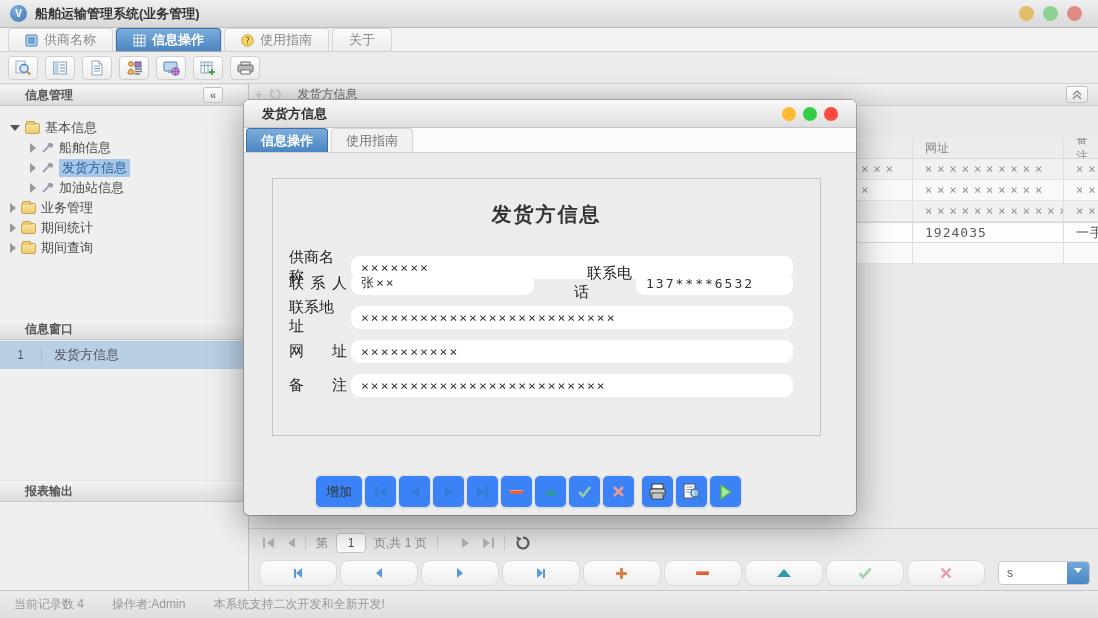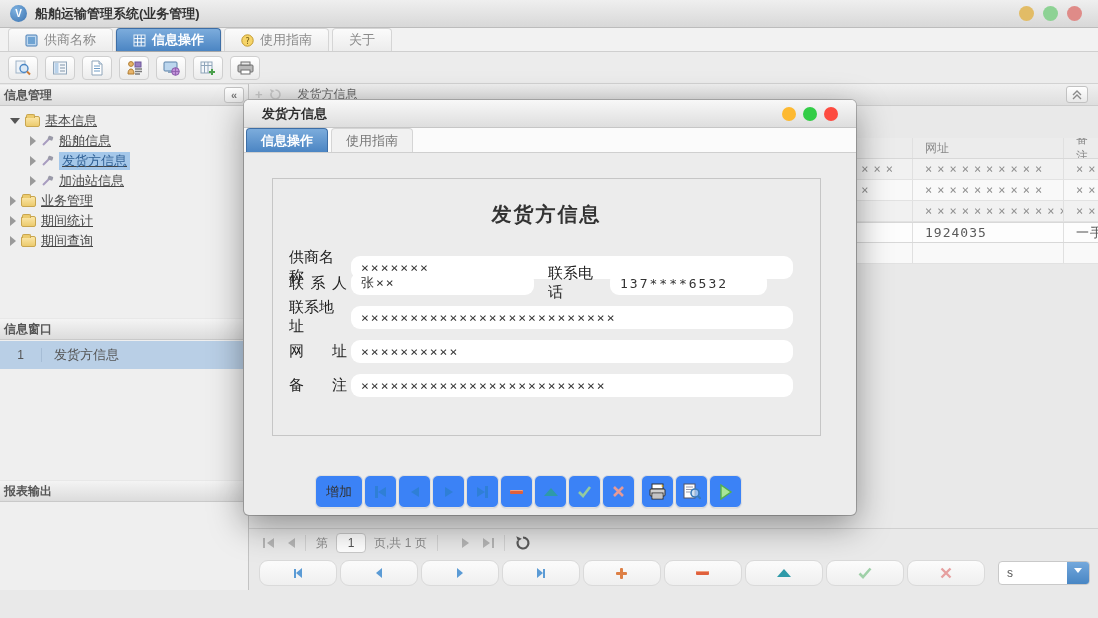--- a/index.html
+++ b/index.html
@@ -32,25 +32,25 @@
   
   .toolbar { position:absolute; left:0; top:52px; width:1098px; height:32px;
     background:#ececec; border-bottom:1px solid #d2d2d2; display:flex; align-items:center; padding-left:8px; gap:7px; }
   .tbtn { width:30px; height:24px; border:1px solid #cfcfcf; border-radius:4px;
     background:linear-gradient(#ffffff,#ececec); display:flex; align-items:center; justify-content:center; }
 
   
   .sidebar { position:absolute; left:0; top:84px; width:249px; height:506px;
     background:#efefef; border-right:1px solid #c3c3c3; }
   .phead { height:22px; background:linear-gradient(#f4f4f4,#dcdcdc); border-top:1px solid #e8e8e8;
-    border-bottom:1px solid #c9c9c9; display:flex; align-items:center; padding:0 4px;
+    border-bottom:1px solid #c9c9c9; display:flex; align-items:center; padding:0 25px;
     font-size:12px; font-weight:bold; color:#555; }
   .phead .sq { margin-left:auto; width:20px; height:16px; border:1px solid #c2c2c2; border-radius:3px;
     background:linear-gradient(#fff,#e8e8e8); color:#777; font-size:11px; display:flex; align-items:center; justify-content:center; }
-  .tree { padding-top:5px;text-decoration:underline; }
+  .tree { padding-top:12px; }
   .trow { height:20px; display:flex; align-items:center; gap:5px; padding-left:10px; font-size:13px; color:#4a4a4a; }
   .trow.lvl1 { padding-left:30px; }
   .exp { width:0; height:0; display:inline-block; }
   .exp.down { border-left:5px solid transparent; border-right:5px solid transparent; border-top:6px solid #555; }
   .exp.right { border-top:5px solid transparent; border-bottom:5px solid transparent; border-left:6px solid #9a9a9a; }
   .folder { position:relative; width:15px; height:11px; background:linear-gradient(#fbe6a8,#eccb6e);
     border:1px solid #c9a64e; border-radius:2px; }
   .folder:before { content:""; position:absolute; left:0; top:-3px; width:7px; height:3px;
     background:#eccb6e; border:1px solid #c9a64e; border-bottom:none; border-radius:2px 2px 0 0; }
   .sel-label { background:#a5c8ea; color:#2f5f93; padding:0 3px; }
@@ -424,20 +424,25 @@
       </div>
       <div class="combo">
         <span class="cval">s</span>
         <span class="cbtn">
             <span class="tri down-w"></span>
           </span>
       </div>
     </div>
   </div>
 
+  <div class="statusbar">
+    <span>当前记录数 4</span>
+    <span>操作者:Admin</span>
+    <span>本系统支持二次开发和全新开发!</span>
+  </div>
 
   <div class="dialog">
     <div class="dtitle">
       <span class="t">发货方信息</span>
       <div class="winbtns">
         <div class="wc y"></div>
         <div class="wc g"></div>
         <div class="wc r"></div>
       </div>
     </div>
@@ -453,21 +458,21 @@
     <div class="dpanel">
       <div class="ftitle">发货方信息</div>
 
       <div class="frow" style="left:16px; top:76px; width:520px;">
         <span class="flabel">供商名称</span>
         <span class="finput" style="margin-left:4px; width:442px;">×××××××</span>
       </div>
       <div class="frow" style="left:16px; top:92px; width:520px;">
         <span class="flabel">联系人</span>
         <span class="finput" style="margin-left:4px; width:183px;">张××</span>
-        <span class="flabel" style="margin-left:14px;">联系电话</span>
+        <span class="flabel" style="margin-left:40px;text-align:right;">联系电话</span>
         <span class="finput" style="margin-left:4px; width:157px;">137****6532</span>
       </div>
       <div class="frow" style="left:16px; top:126px; width:520px;">
         <span class="flabel">联系地址</span>
         <span class="finput" style="margin-left:4px; width:442px;">××××××××××××××××××××××××××</span>
       </div>
       <div class="frow" style="left:16px; top:160px; width:520px;">
         <span class="flabel">网址</span>
         <span class="finput" style="margin-left:4px; width:442px;">××××××××××</span>
       </div>

